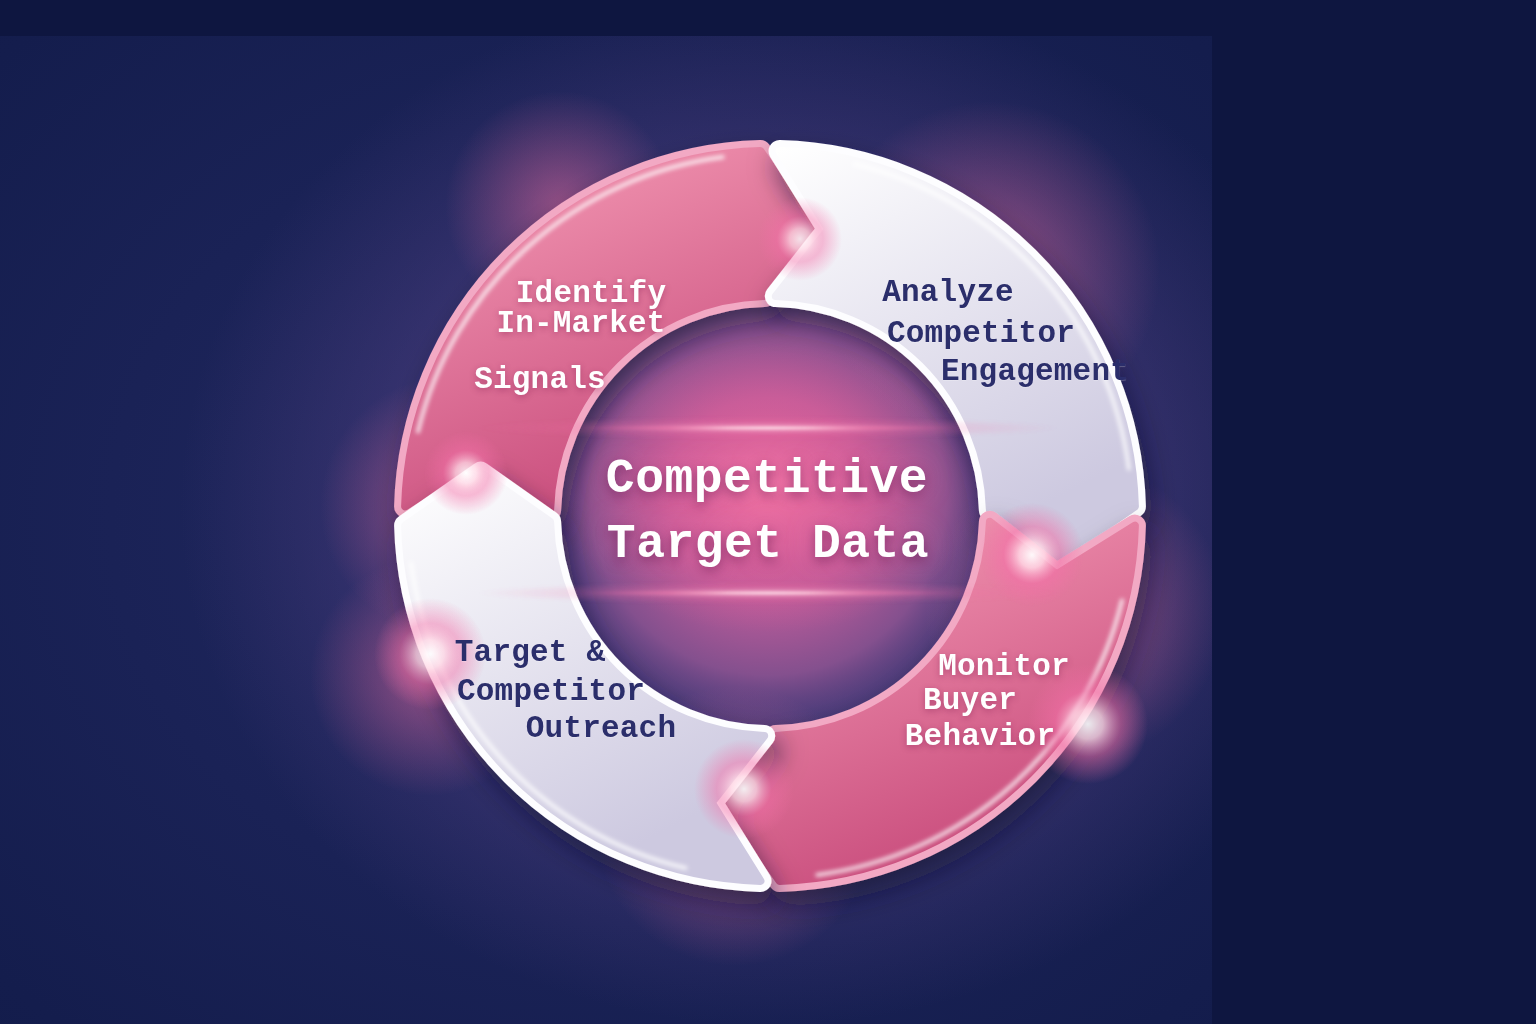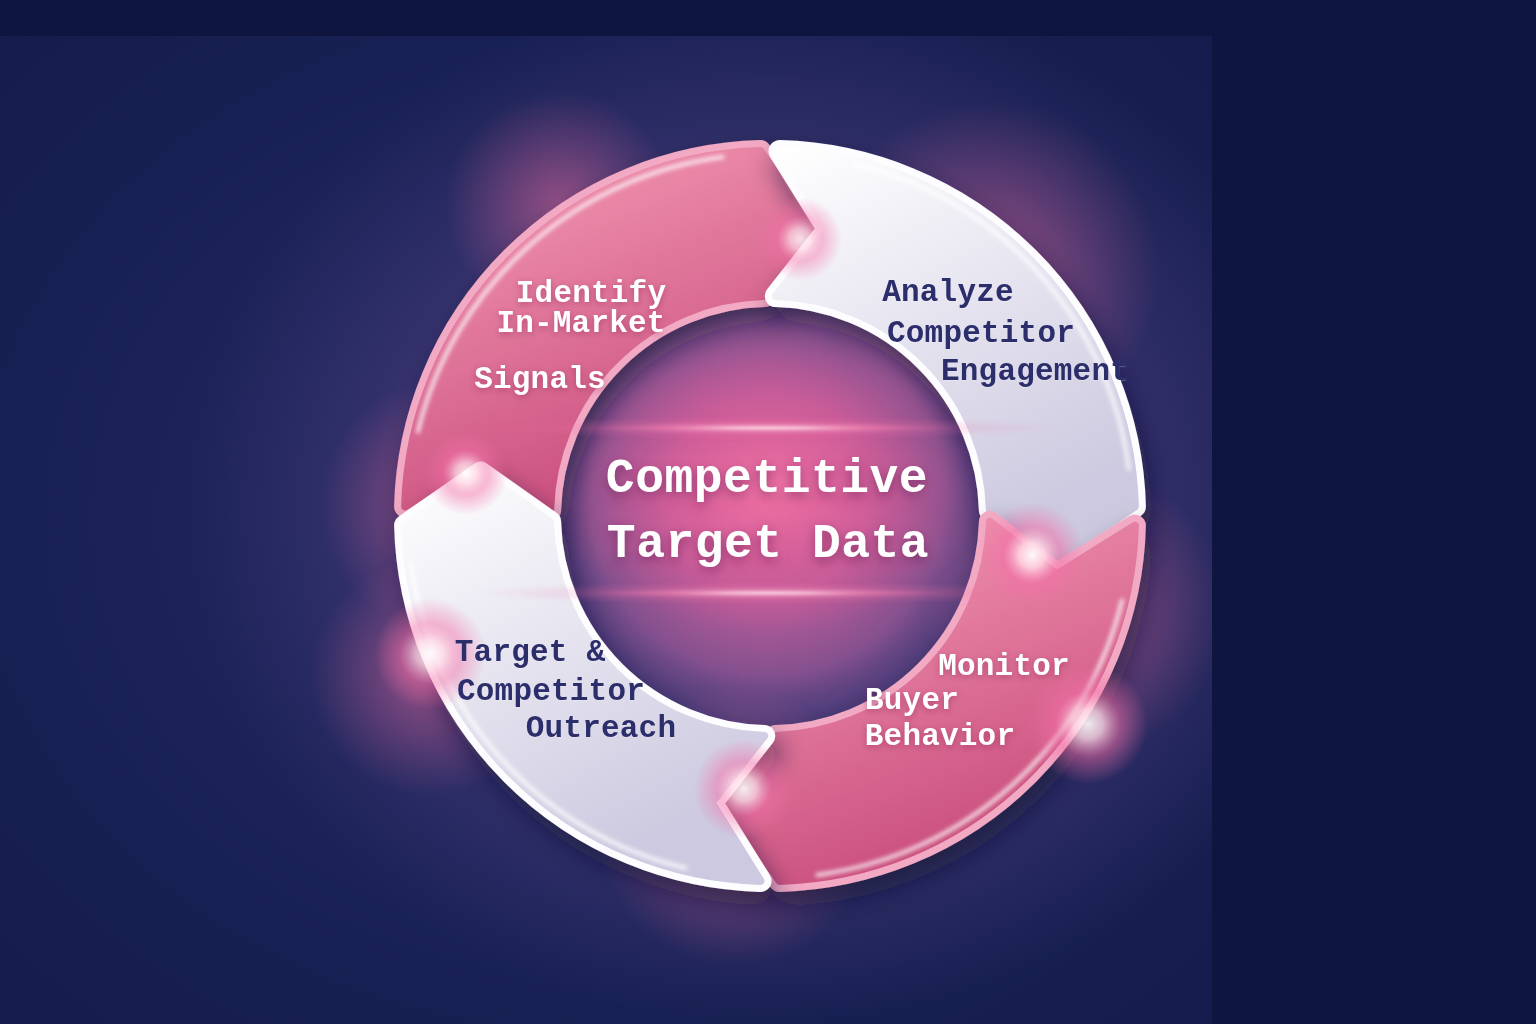--- a/index.html
+++ b/index.html
@@ -123,22 +123,22 @@
 
     <span class="lbl-line lbl-pink" style="left:591px;top:257px;">Identify</span>
     <span class="lbl-line lbl-pink" style="left:581px;top:287px;">In-Market</span>
     <span class="lbl-line lbl-pink" style="left:540px;top:343px;">Signals</span>
 
     <span class="lbl-line lbl-light" style="left:948px;top:256px;">Analyze</span>
     <span class="lbl-line lbl-light" style="left:981px;top:297px;">Competitor</span>
     <span class="lbl-line lbl-light" style="left:1035px;top:335px;">Engagement</span>
 
     <span class="lbl-line lbl-pink" style="left:1004px;top:630px;">Monitor</span>
-    <span class="lbl-line lbl-pink" style="left:912px;top:664px;">Buyer</span>
-    <span class="lbl-line lbl-pink" style="left:940px;top:700px;text-align:center;">Behavior</span>
+    <span class="lbl-line lbl-pink" style="left:970px;top:664px;">Buyer</span>
+    <span class="lbl-line lbl-pink" style="left:980px;top:700px;text-align:center;">Behavior</span>
 
     <span class="lbl-line lbl-light" style="left:530px;top:616px;">Target &amp;</span>
     <span class="lbl-line lbl-light" style="left:551px;top:655px;">Competitor</span>
     <span class="lbl-line lbl-light" style="left:601px;top:692px;">Outreach</span>
 
     <span class="title-line" style="left:767px;top:443px;">Competitive</span>
     <span class="title-line" style="left:768px;top:508px;">Target Data</span>
   </div>
 
 </div>

